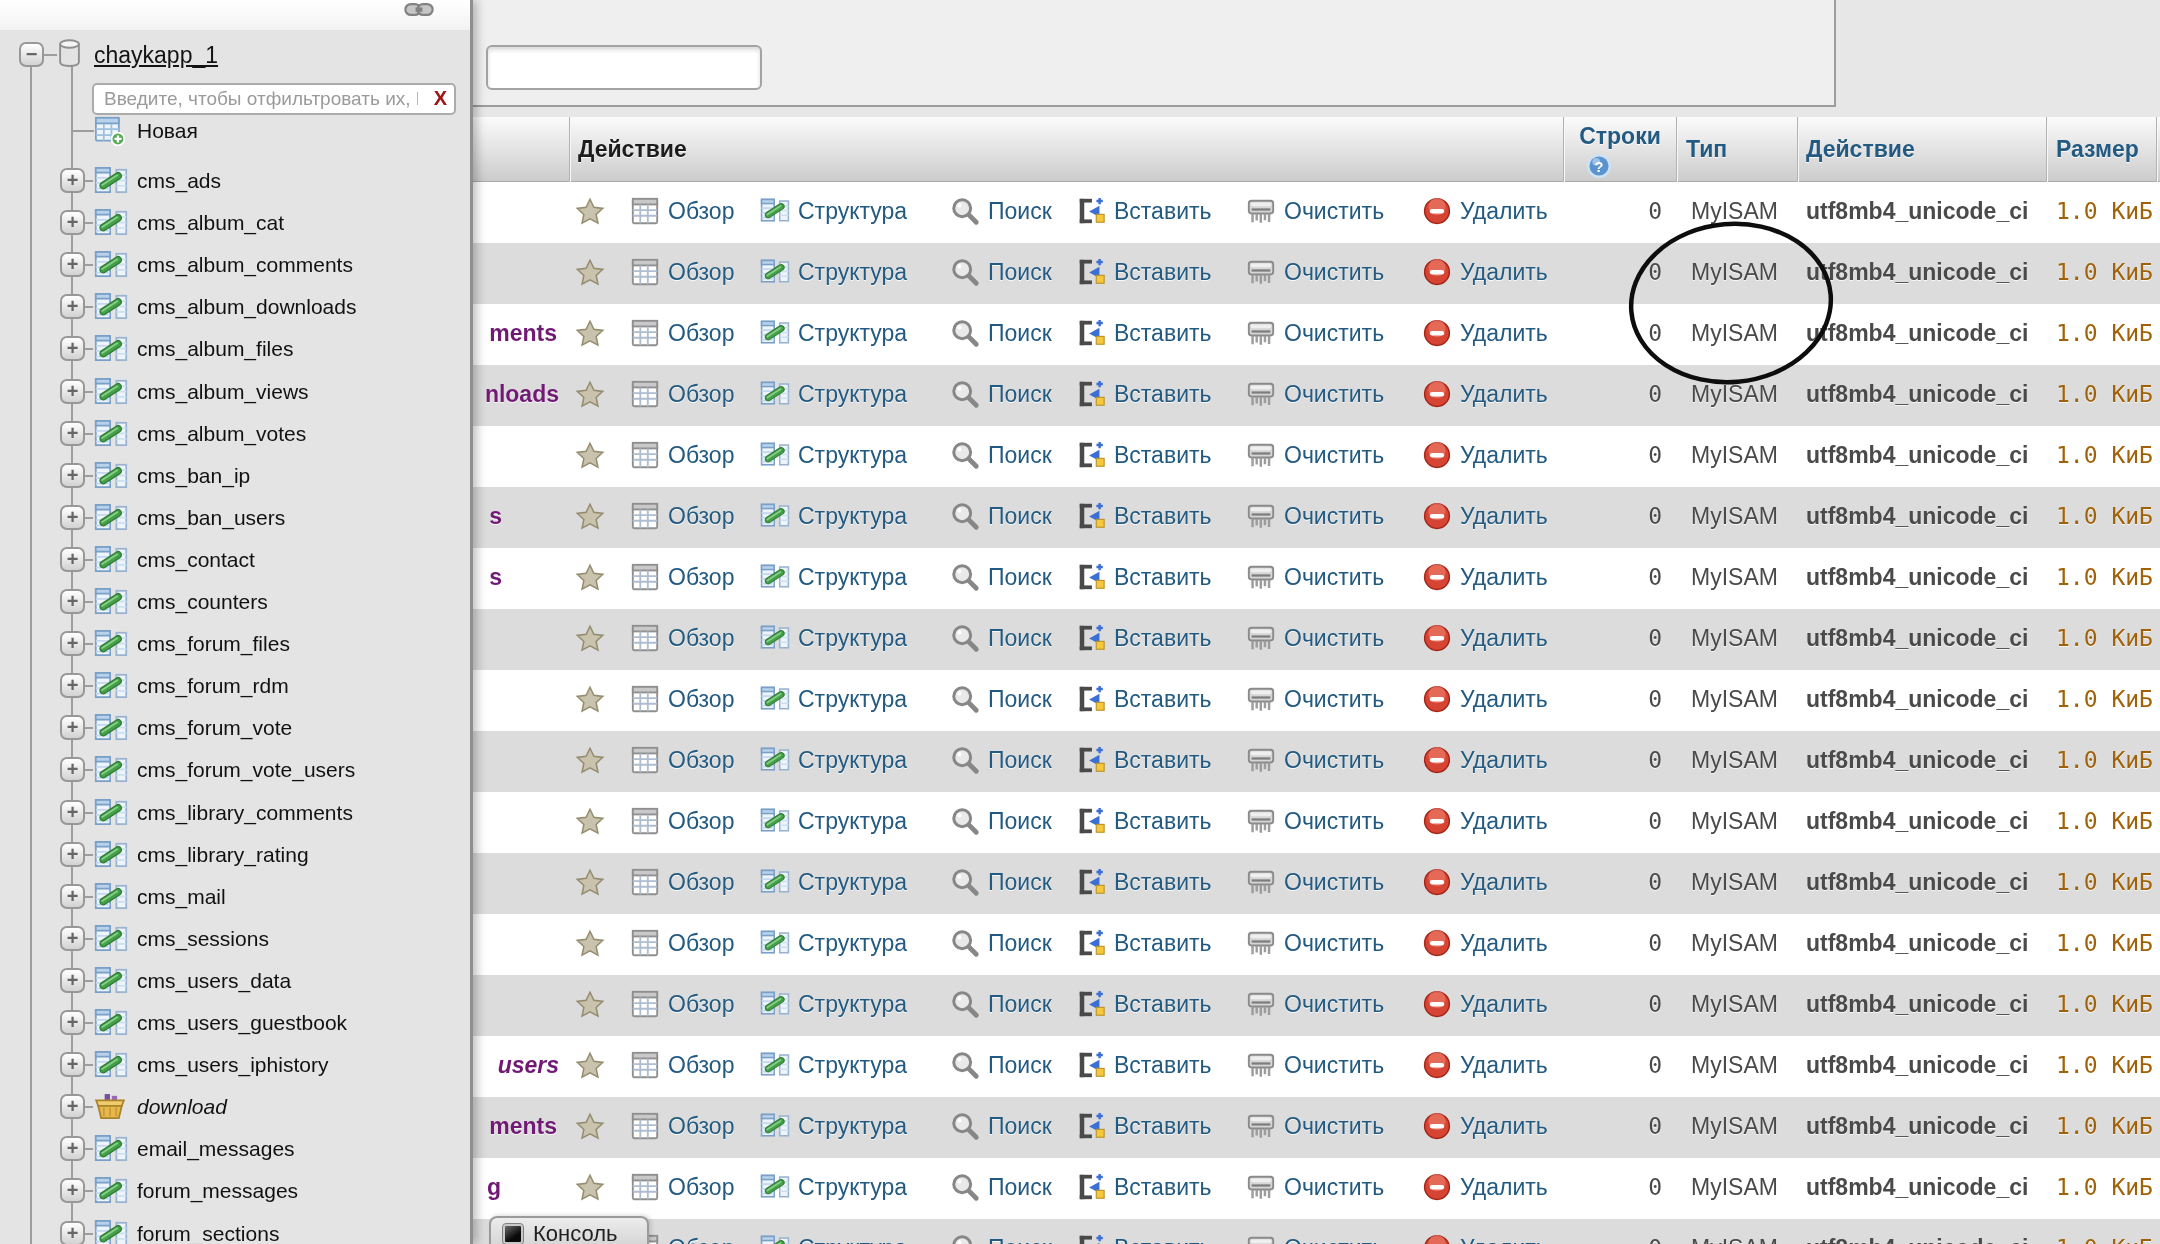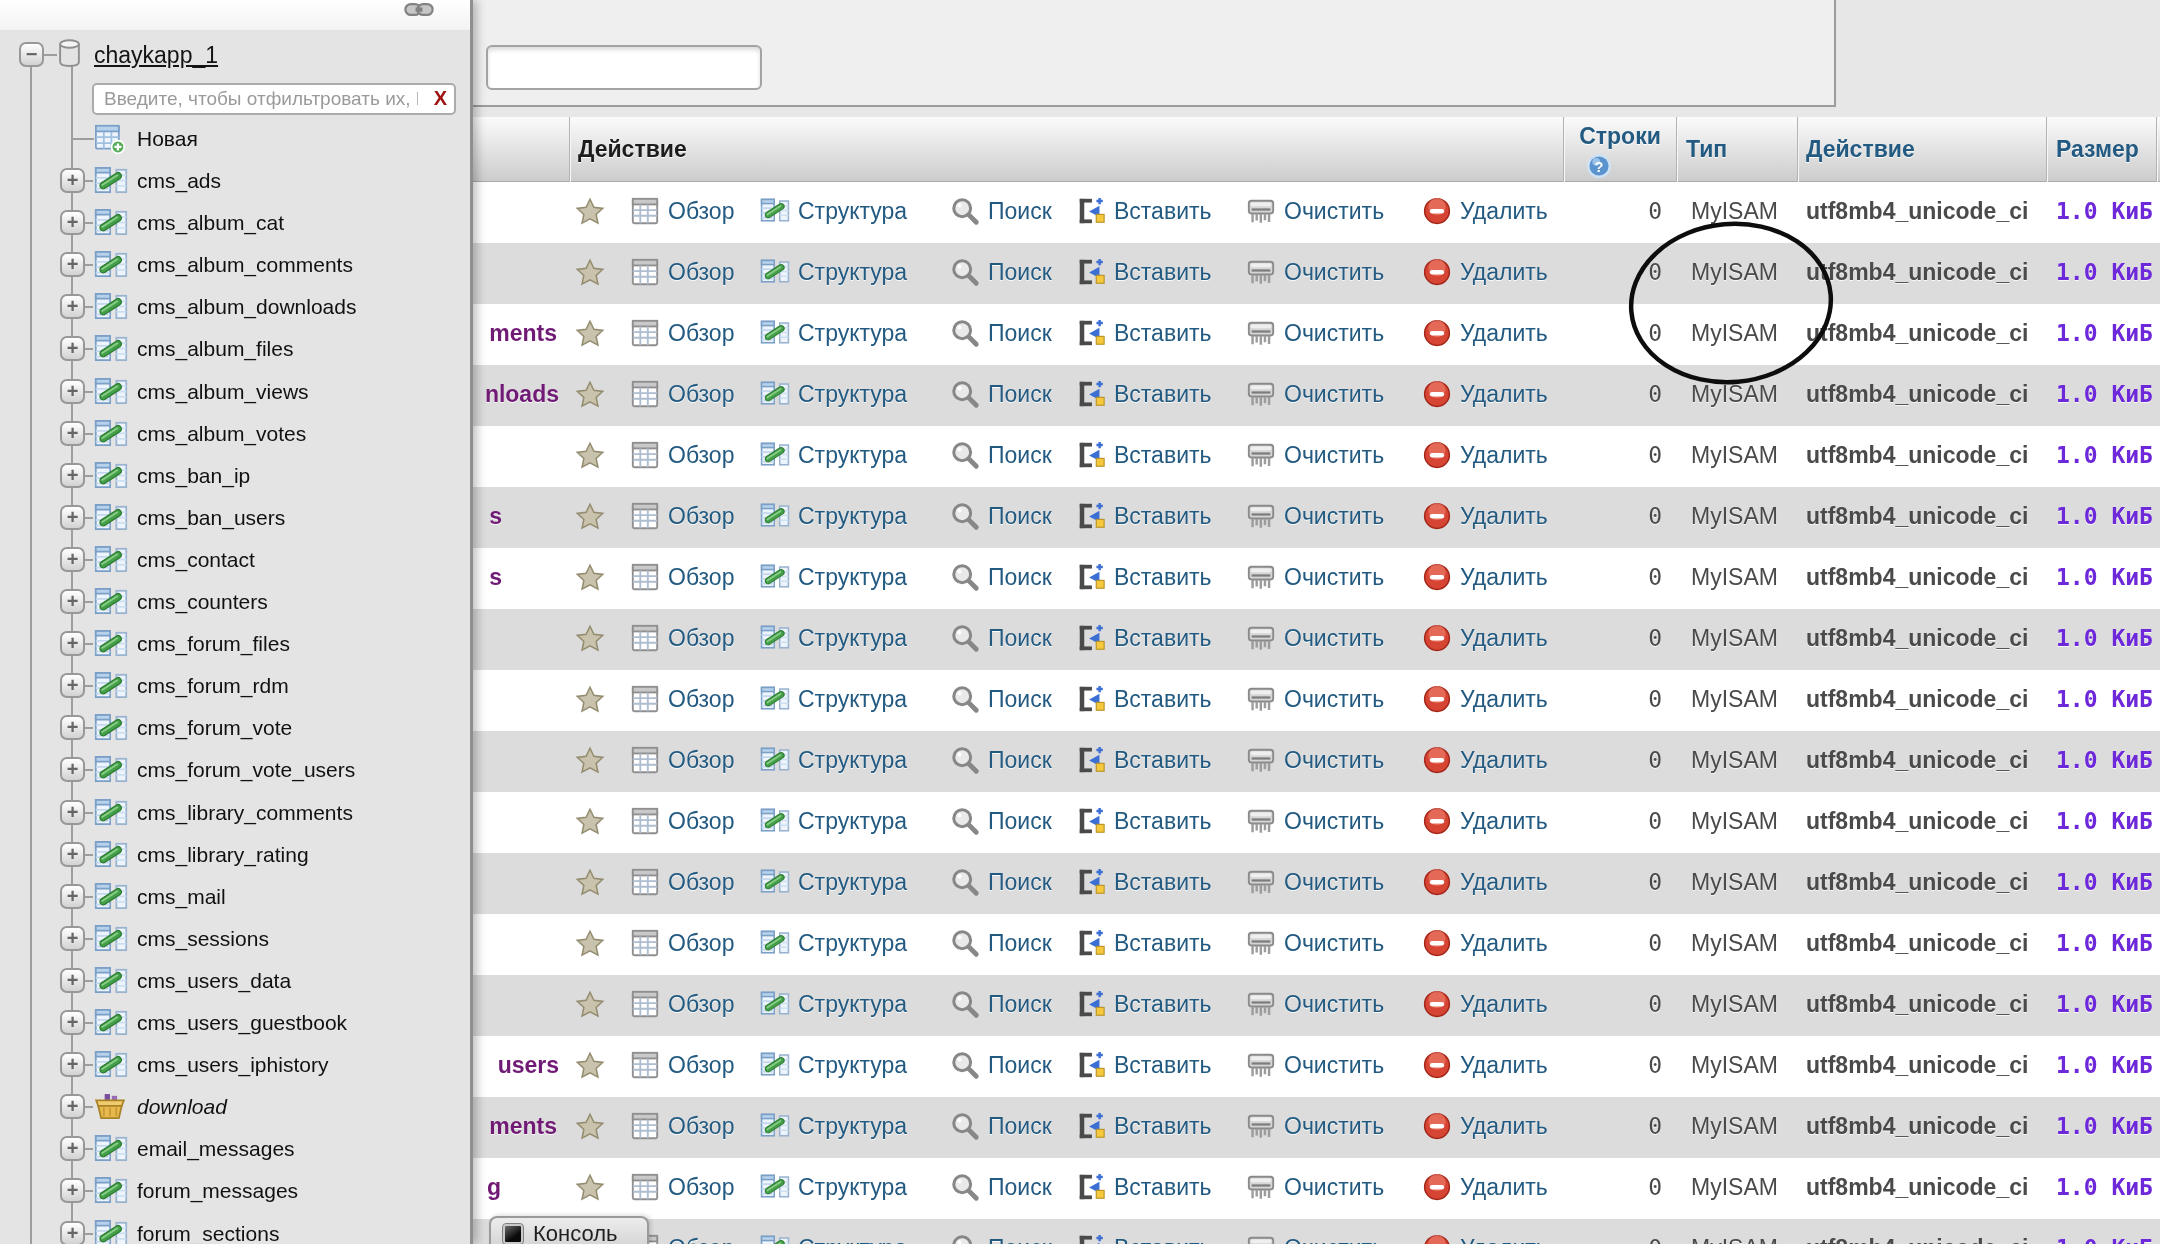--- a/index.html
+++ b/index.html
@@ -32,21 +32,21 @@
   .star-btn { position:absolute; left:575px; top:15px; width:30px; height:30px; cursor:pointer; }
   .action { position:absolute; top:14px; display:flex; align-items:center; gap:8px;
     color:#235a81; font-size:23px; cursor:pointer; white-space:nowrap;
     text-shadow:0 1px 0 rgba(255,255,255,.85); }
   .action .aicon { width:30px; height:30px; display:inline-flex; }
   .val { position:absolute; top:16px; font-size:23px; color:#4a4a4a; white-space:nowrap;
     text-shadow:0 1px 0 rgba(255,255,255,.8); }
   .v-rows { left:1540px; width:122px; text-align:right; font-family:"DejaVu Sans Mono", monospace; }
   .v-type { left:1691px; }
   .v-coll { left:1806px;font-weight:bold; }
-  .v-size { left:2056px; font-family:"DejaVu Sans Mono", monospace; color:#6d28d9;font-weight:bold; }
+  .v-size { left:2056px; font-family:"DejaVu Sans Mono", monospace; color:#a16207; }
 
   
   .sidebar { position:absolute; left:0; top:0; width:473px; height:1244px; z-index:10;
     background:#e4e4e4; border-right:3px solid #8f8f8f; box-shadow:4px 0 9px rgba(0,0,0,.25); }
   .side-top { position:absolute; left:0; top:0; width:470px; height:30px;
     background:linear-gradient(#ffffff,#f3f3f3); }
   .chain-icon { position:absolute; left:404px; top:2px; cursor:pointer; }
   .vline1 { position:absolute; left:30px; top:62px; bottom:0; width:2px; background:#9d9d9d; }
   .vline2 { position:absolute; left:71px; top:66px; height:1167px; width:2px; background:#9d9d9d; }
   .hstub { position:absolute; height:2px; background:#9d9d9d; }
@@ -56,21 +56,21 @@
   .db-row { position:absolute; left:0; top:40px; width:470px; height:32px; }
   .db-name { position:absolute; left:94px; top:2px; font-size:23px; color:#141414;
     text-decoration:underline; cursor:pointer; }
   .db-cyl { position:absolute; left:56px; top:-2px; }
   .filter-wrap { position:absolute; left:92px; top:83px; width:364px; height:32px; }
   .filter-input { width:100%; height:100%; border:2px solid #ababab; border-radius:5px;
     background:#fff; font-size:19px; padding:0 36px 0 10px; outline:none; color:#333; }
   .filter-input::placeholder { color:#9a9a9a; }
   .filter-x { position:absolute; right:9px; top:4px; font-size:20px; font-weight:bold;
     color:#a01313; cursor:pointer; }
-  .new-row { position:absolute; left:0; top:118px; width:470px; height:42px; }
+  .new-row { position:absolute; left:0; top:110px; width:470px; height:42px; }
   .tree-item { position:absolute; left:0; width:470px; height:42px; }
   .tree-item::before { content:""; position:absolute; left:84px; top:20px; width:9px; height:2px;
     background:#9d9d9d; }
   .tree-item .pm-box { left:60px; top:8px; }
   .t-icon { position:absolute; left:94px; top:6px; }
   .tree-label { position:absolute; left:137px; top:9px; font-size:21px; color:#111; cursor:pointer;
     white-space:nowrap; }
   .tree-label.view { font-style:italic; }
 
   
@@ -1344,21 +1344,21 @@
       <span class="alabel">Удалить</span>
     </span>
 
     <span class="val v-rows">0</span>
     <span class="val v-type">MyISAM</span>
     <span class="val v-coll">utf8mb4_unicode_ci</span>
     <span class="val v-size">1.0 КиБ</span>
   </div>
 
   <div class="row">
-    <span class="frag" style="right: 1601px;">users</span>
+    <span class="frag" style="right: 1601px; font-style: italic;">users</span>
     <span class="star-btn">
       <svg viewBox="0 0 20 20" width="30" height="30">
         <path d="M10 1.5l2.6 5.4 5.9.7-4.4 4 1.2 5.8L10 14.6l-5.3 2.8 1.2-5.8-4.4-4 5.9-.7z" fill="#c9c2ac" stroke="#938c6f" stroke-width="1"></path>
       </svg>
     </span>
 
     <span class="action" style="left:630px">
       <span class="aicon">
         <svg viewBox="0 0 16 16" width="30" height="30">
           <rect x="1.5" y="1.5" width="13" height="13" rx="0.8" fill="#fff" stroke="#8f8f8f"></rect>

